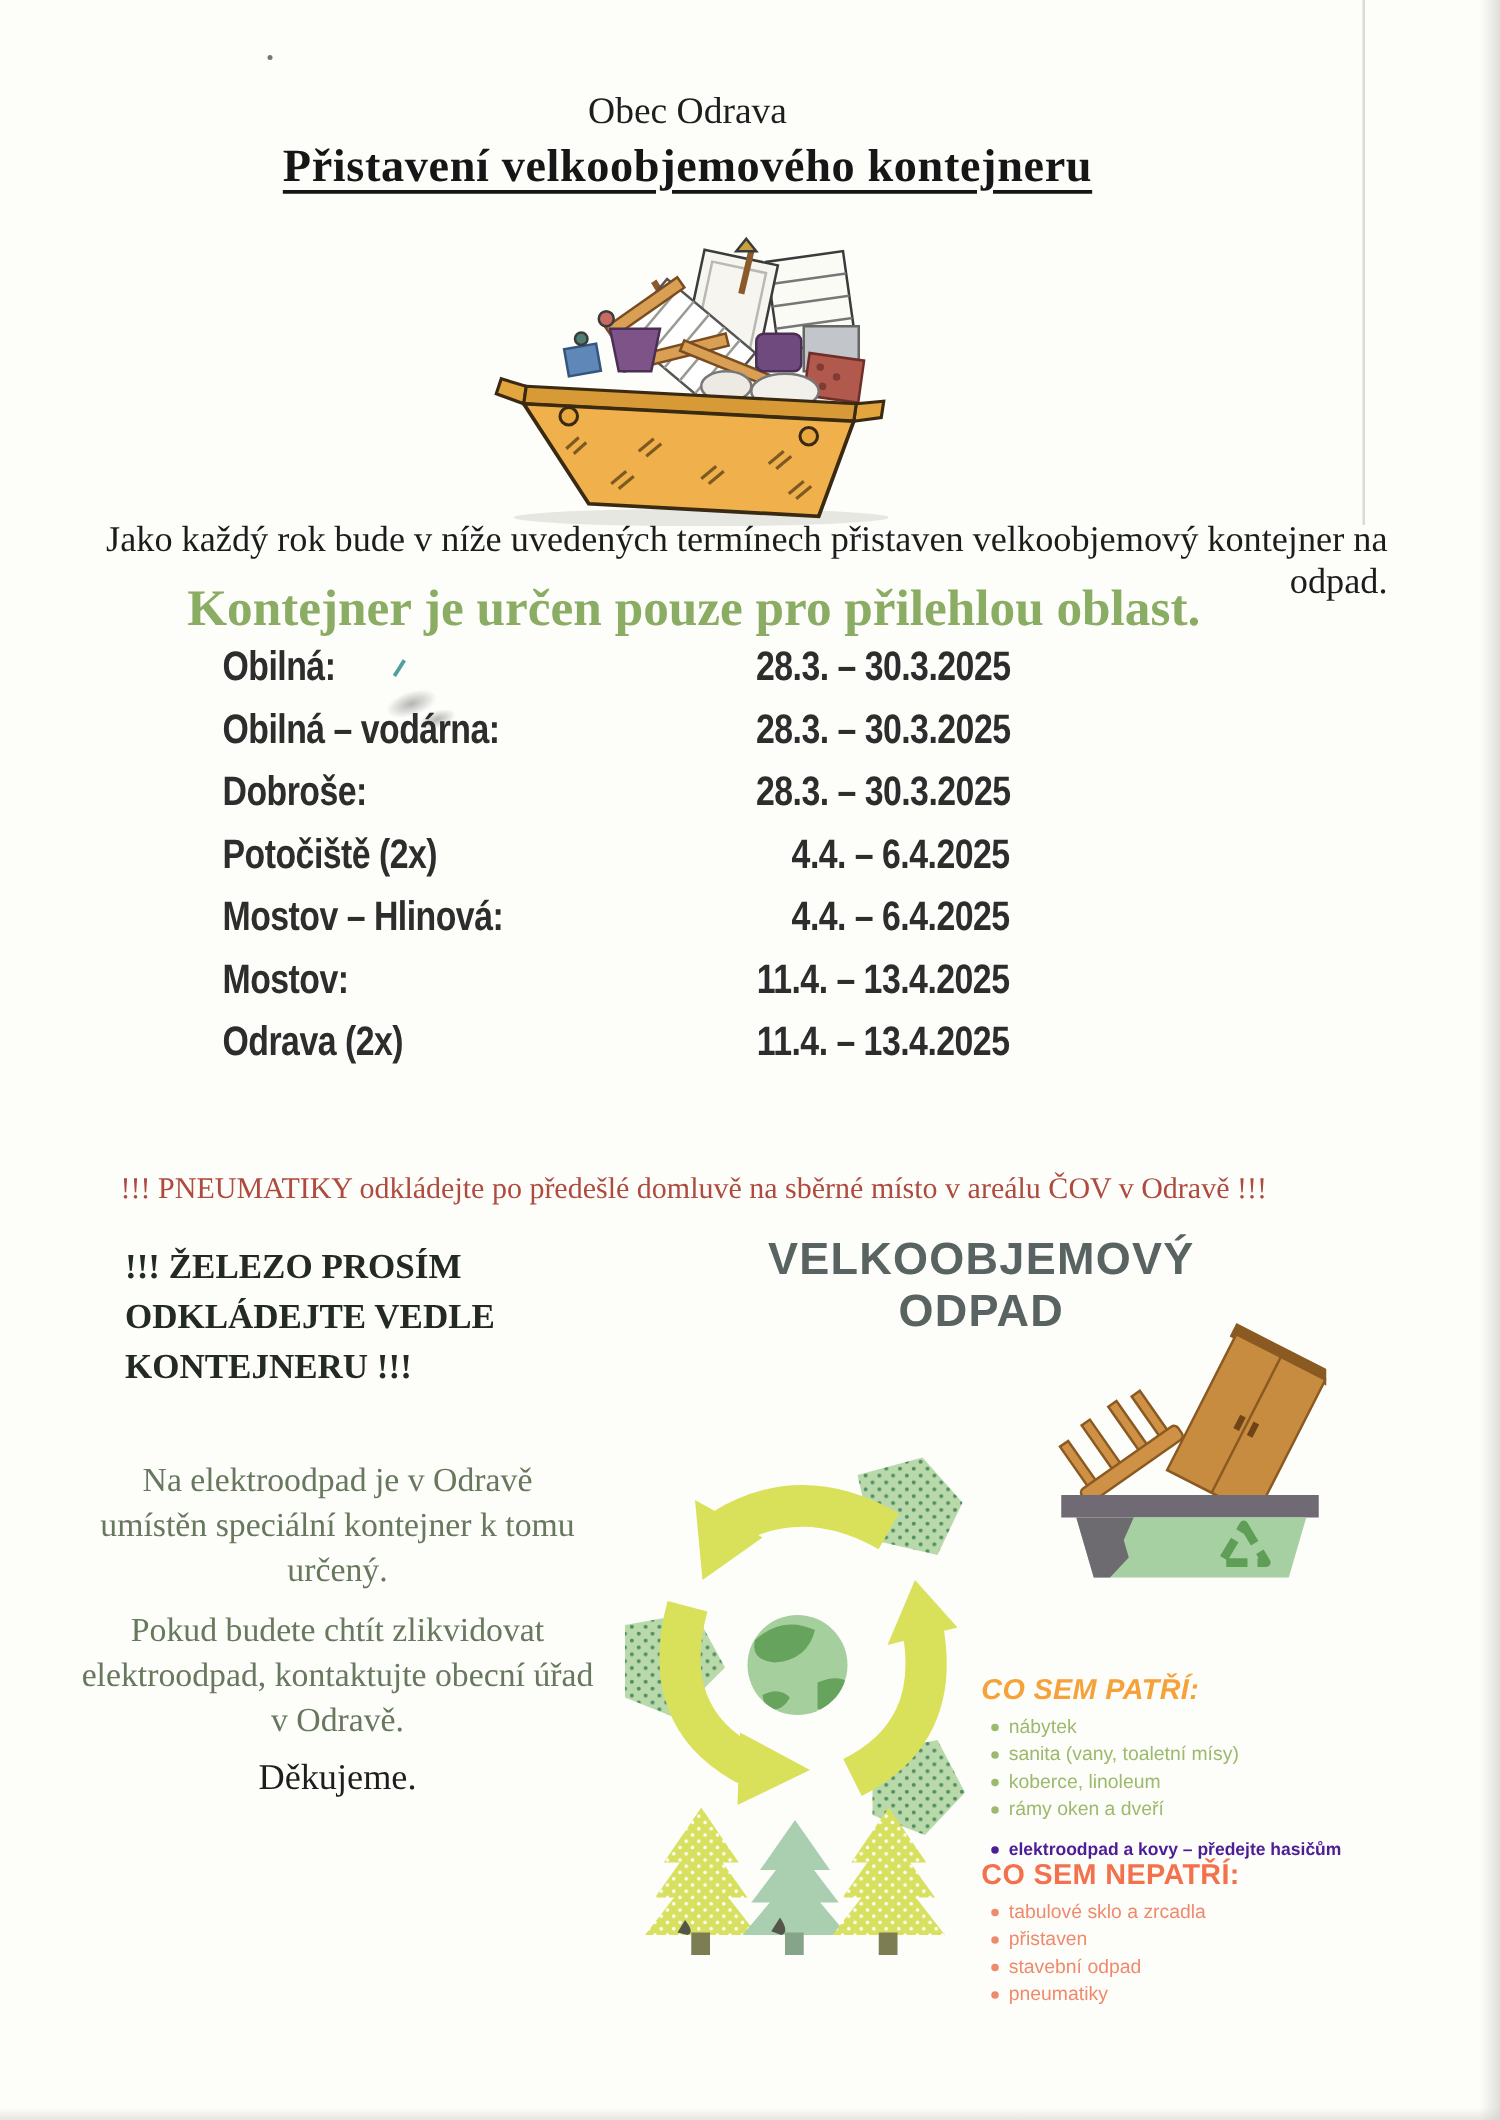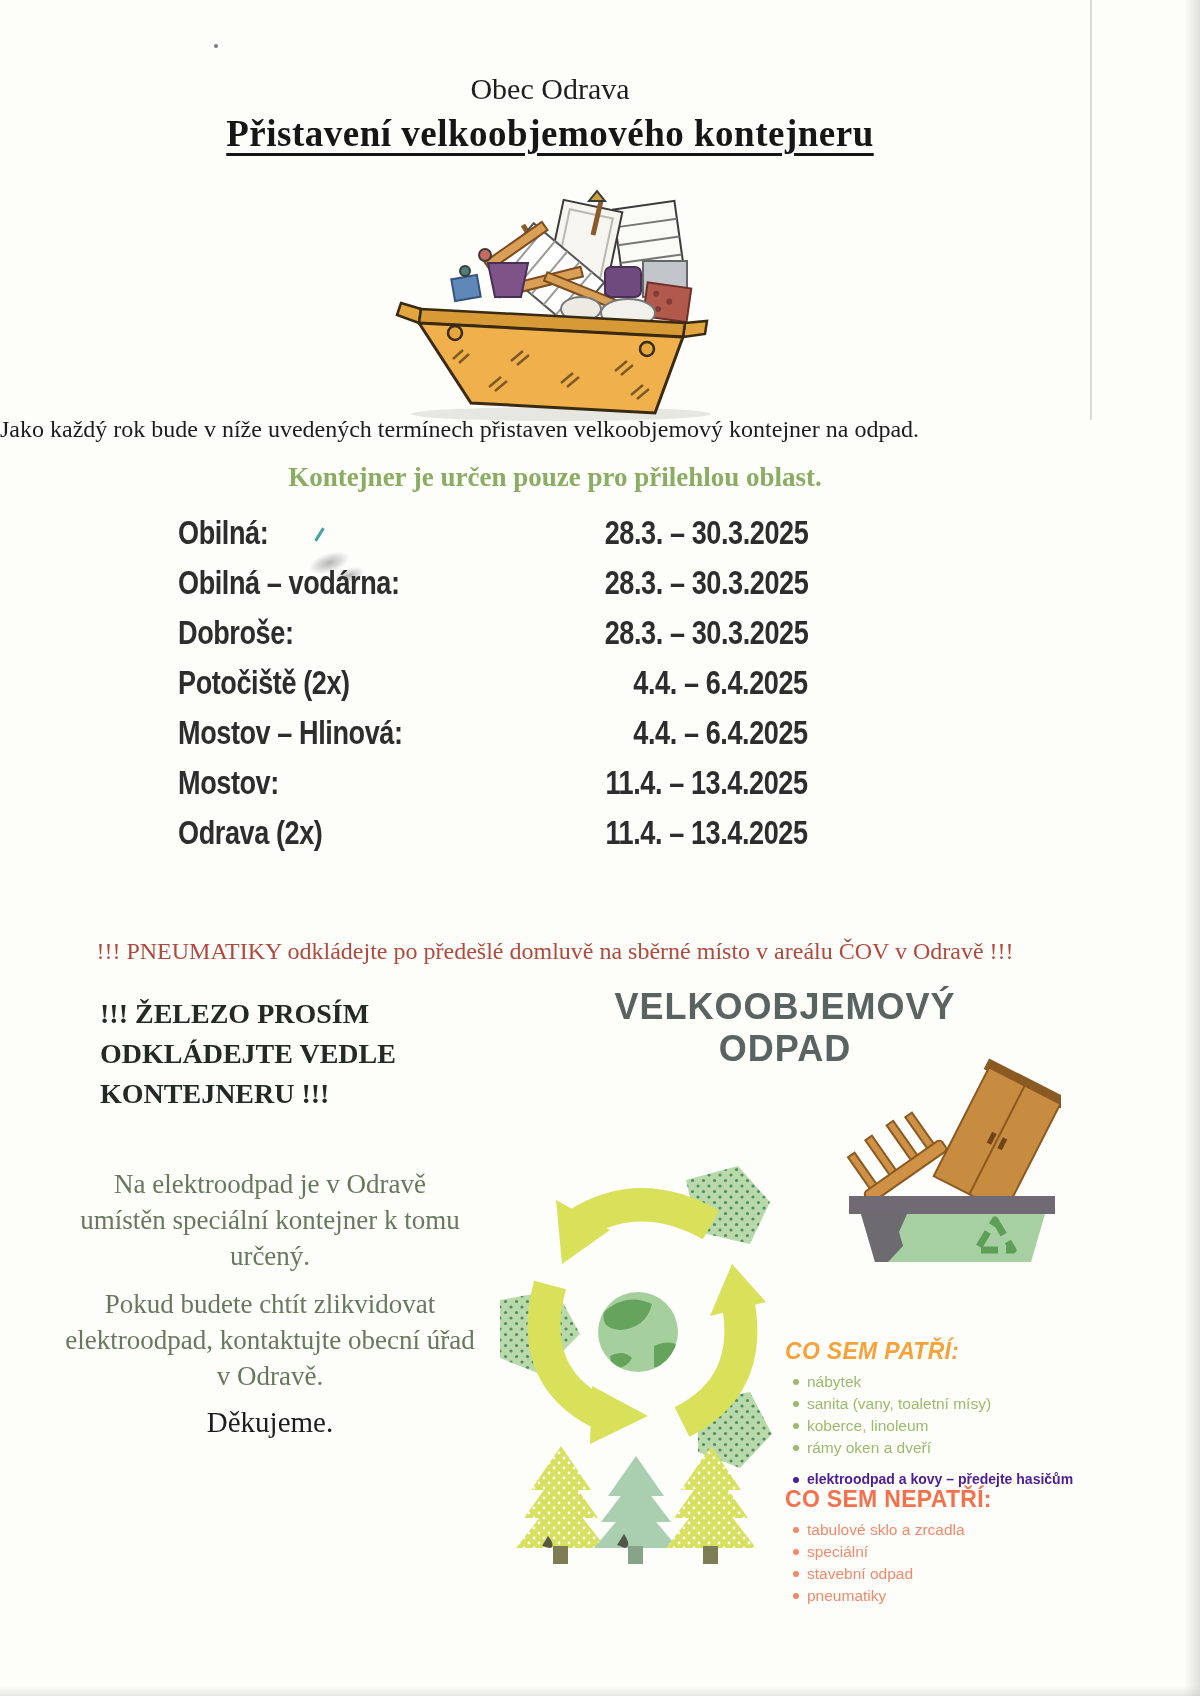--- a/index.html
+++ b/index.html
@@ -16,22 +16,22 @@
       radial-gradient(ellipse 22px 10px at 60% 70%,rgba(70,70,70,.4),rgba(70,70,70,0) 70%);
       transform:rotate(-18deg);filter:blur(.5px);}
   .teal-tick{left:318px;top:527px;width:3px;height:15px;background:#2e8f8a;transform:rotate(32deg);opacity:.85;}
   .dot-mark{left:214px;top:44px;width:4px;height:4px;border-radius:50%;background:#777;}
 
   
   .org{left:0;top:72px;width:1100px;text-align:center;font-size:30px;color:#1e1e1e;}
   .title{left:0;top:112px;width:1100px;text-align:center;font-size:37px;font-weight:700;color:#161616;letter-spacing:.5px;}
   .title span{text-decoration:underline;text-decoration-thickness:3px;text-underline-offset:7px;}
 
-  .intro{left:0;top:416px;width:1110px;text-align:left;font-size:24px;color:#1c1c1c;}
-  .area-note{left:0;top:462px;width:1110px;text-align:center;font-size:27px;font-weight:700;color:#8aac63;}
+  .intro{left:0;top:416px;width:1110px;text-align:right;font-size:29px;color:#1c1c1c;}
+  .area-note{left:0;top:462px;width:1110px;text-align:center;font-size:41px;font-weight:700;color:#8aac63;}
 
   
   .schedule{left:178px;top:514px;width:630px;}
   .sched-row{position:relative;height:50px;}
   .sched-place,.sched-dates{font-family:"Liberation Sans",sans-serif;font-weight:700;font-size:33px;color:#2d2d2d;white-space:nowrap;letter-spacing:-.5px;}
   .sched-place{position:absolute;left:0;top:0;transform:scaleX(.82);transform-origin:left center;}
   .sched-dates{position:absolute;right:0;top:0;transform:scaleX(.82);transform-origin:right center;}
 
   .tires{left:40px;top:938px;width:1030px;text-align:center;font-size:24px;font-weight:400;color:#ae4a3e;}
 
@@ -262,18 +262,18 @@
     <div class="li">nábytek</div>
     <div class="li">sanita (vany, toaletní mísy)</div>
     <div class="li">koberce, linoleum</div>
     <div class="li">rámy oken a dveří</div>
   </div>
   <div class="abs extra-line">elektroodpad a kovy – předejte hasičům</div>
 
   <div class="abs list-head notbelongs-head">CO SEM NEPATŘÍ:</div>
   <div class="abs mini-list notbelongs-list">
     <div class="li">tabulové sklo a zrcadla</div>
-    <div class="li">speciální</div>
+    <div class="li">přistaven</div>
     <div class="li">stavební odpad</div>
     <div class="li">pneumatiky</div>
   </div>
 
 </div>
 
 </body></html>

